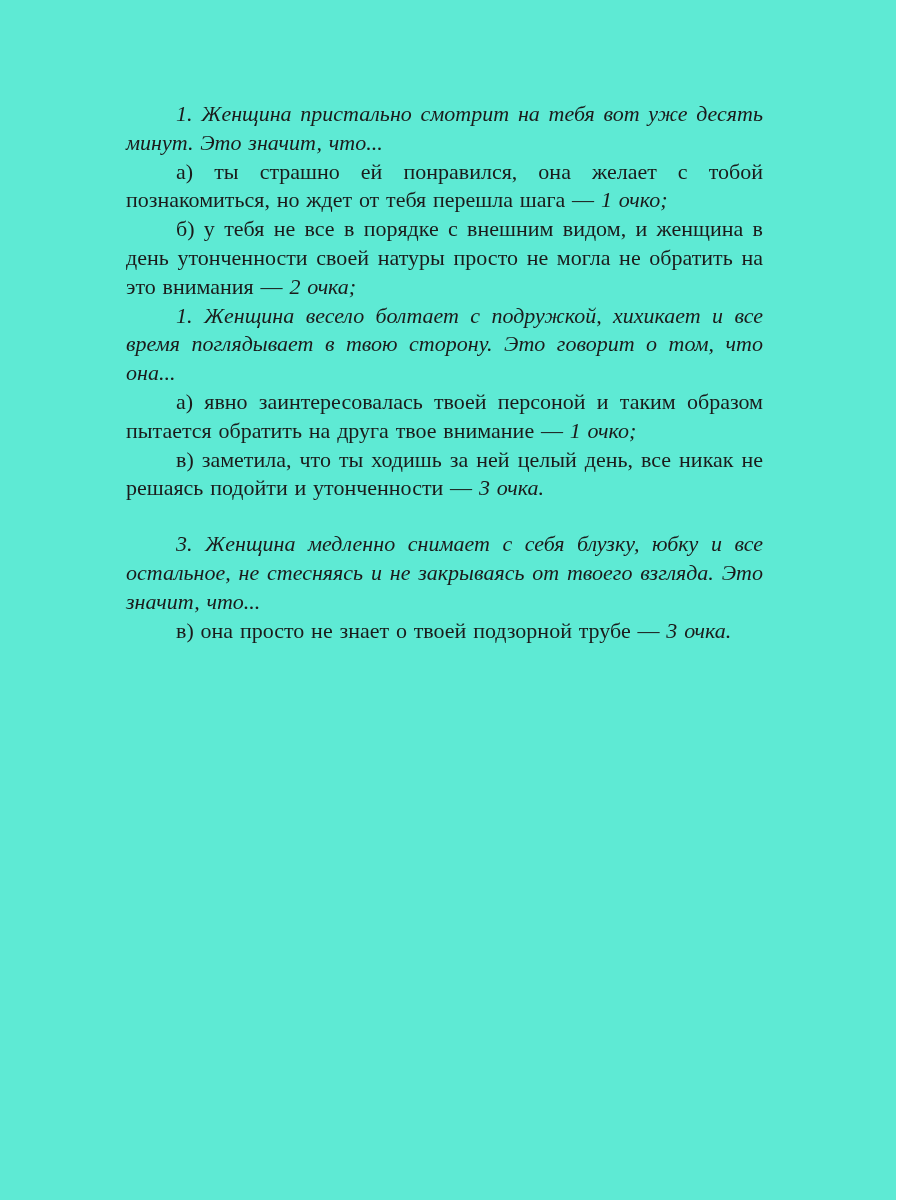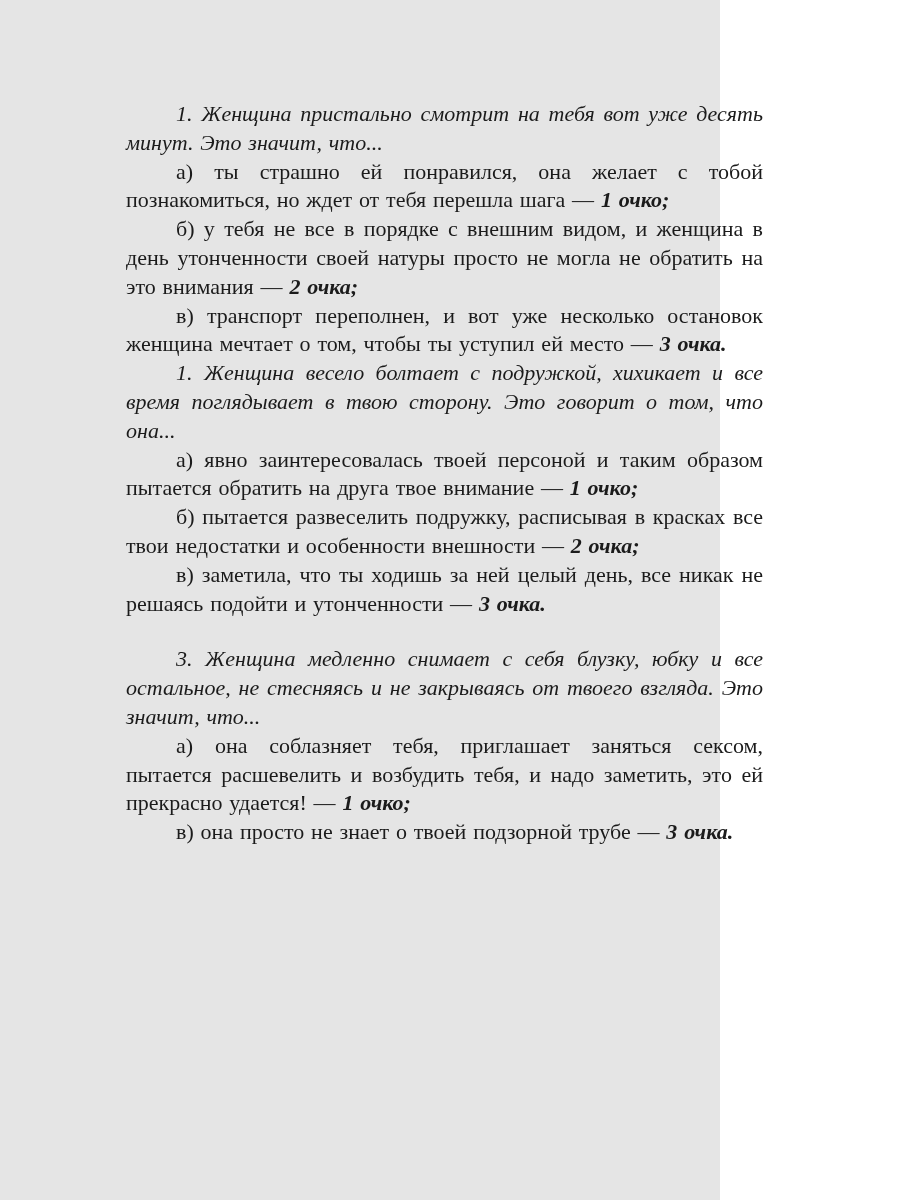--- a/index.html
+++ b/index.html
@@ -11,23 +11,23 @@
     height: 1200px;
     background: #ffffff;
     position: relative;
     overflow: hidden;
     font-family: "Liberation Serif", "DejaVu Serif", serif;
   }
   .page {
     position: absolute;
     left: 0;
     top: 0;
-    width: 720px;
+    width: 896px;
     height: 1200px;
-    background: #e5e5e5;
+    background: #5eead4;
   }
   .text-block {
     position: absolute;
     left: 126px;
     top: 100px;
     width: 637px;
     color: #1b1b1b;
     font-size: 22px;
     line-height: 28.8px;
     text-align: justify;
@@ -41,40 +41,36 @@
     text-indent: 50px;
   }
   .question {
     font-style: italic;
   }
   .answer {
     font-style: normal;
   }
   .score {
     font-style: italic;
-    font-weight: bold;
   }
   .gap-before {
     margin-top: 27px !important;
   }
 </style>
 </head>
 <body>
 
 <div class="page">
   <div class="text-block">
 
     <p class="question">1. Женщина пристально смотрит на тебя вот уже десять минут. Это значит, что...</p>
     <p class="answer"><span>а) ты страшно ей понравился, она желает с тобой познакомиться, но ждет от тебя перешла шага — </span><span class="score">1 очко;</span></p>
     <p class="answer"><span>б) у тебя не все в порядке с внешним видом, и женщина в день утонченности своей натуры просто не могла не обратить на это внимания — </span><span class="score">2 очка;</span></p>
-    <p class="answer"><span>в) транспорт переполнен, и вот уже несколько остановок женщина мечтает о том, чтобы ты уступил ей место — </span><span class="score">3 очка.</span></p>
 
     <p class="question">1. Женщина весело болтает с подружкой, хихикает и все время поглядывает в твою сторону. Это говорит о том, что она...</p>
     <p class="answer"><span>а) явно заинтересовалась твоей персоной и таким образом пытается обратить на друга твое внимание — </span><span class="score">1 очко;</span></p>
-    <p class="answer"><span>б) пытается развеселить подружку, расписывая в красках все твои недостатки и особенности внешности — </span><span class="score">2 очка;</span></p>
     <p class="answer"><span>в) заметила, что ты ходишь за ней целый день, все никак не решаясь подойти и утонченности — </span><span class="score">3 очка.</span></p>
 
     <p class="question gap-before">3. Женщина медленно снимает с себя блузку, юбку и все остальное, не стесняясь и не закрываясь от твоего взгляда. Это значит, что...</p>
-    <p class="answer"><span>а) она соблазняет тебя, приглашает заняться сексом, пытается расшевелить и возбудить тебя, и надо заметить, это ей прекрасно удается! — </span><span class="score">1 очко;</span></p>
     <p class="answer"><span>в) она просто не знает о твоей подзорной трубе — </span><span class="score">3 очка.</span></p>
 
   </div>
 </div>
 
 </body></html>

